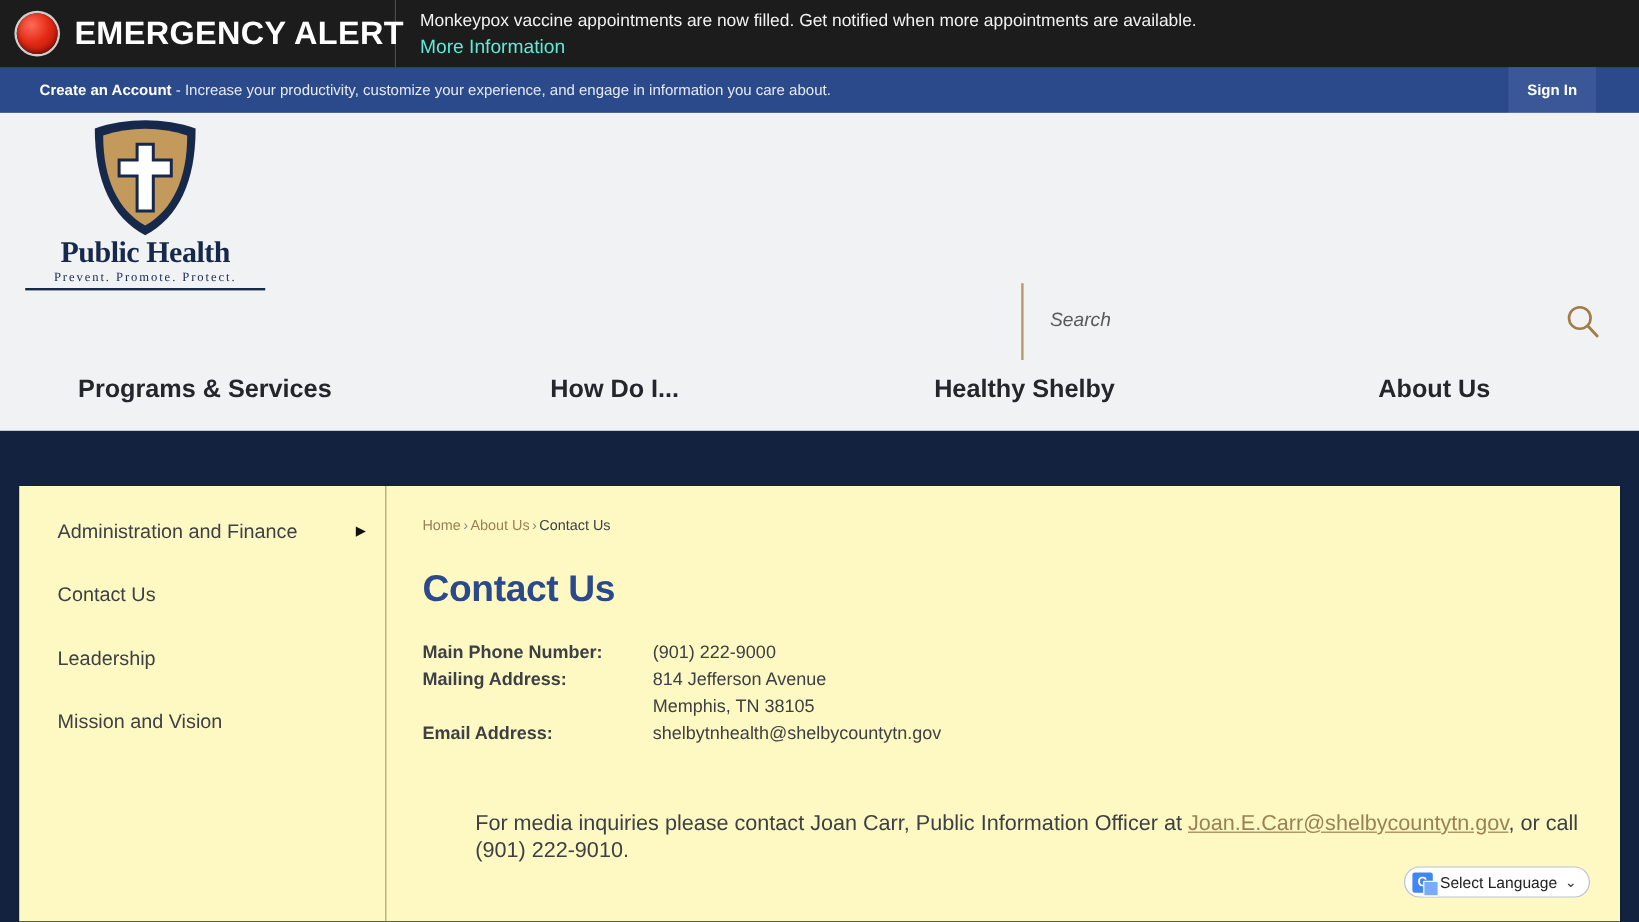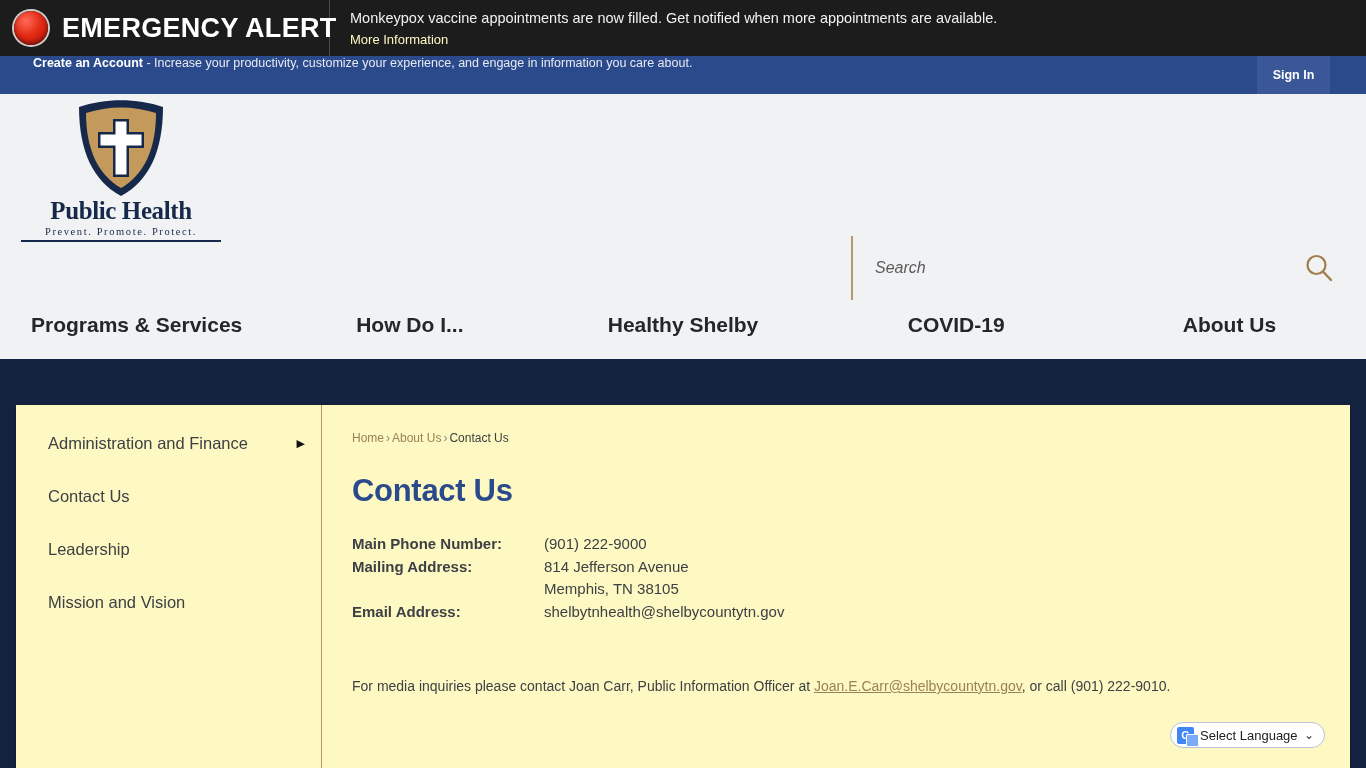--- a/index.html
+++ b/index.html
@@ -43,32 +43,33 @@
     flex: 1;
     padding: 7px 0 0 20px;
   }
   .alert-msg {
     color: #f2f2f2;
     font-size: 14.5px;
     line-height: 22px;
   }
   .alert-link {
     display: inline-block;
-    color: #fef9c3;
-    font-size: 13px;
+    color: #5eead4;
+    font-size: 16px;
     line-height: 22px;
     text-decoration: none;
     cursor: pointer;
   }
 
   
   .account-bar {
     height: 38px;
     background: #2b4a8b;
     display: flex;
+    align-items: center;
     justify-content: space-between;
     gap: 36px;
   }
   .account-msg {
     padding-left: 33px;
     font-size: 12.5px;
     color: #e7eaf2;
     white-space: nowrap;
   }
   .account-msg .acct-link {
@@ -231,23 +232,24 @@
   .contact-table {
     margin-top: 24px;
     border-collapse: collapse;
     font-size: 15px;
     color: #3d4044;
   }
   .contact-table td { padding: 0 0 0 0; vertical-align: top; line-height: 22.5px; }
   .contact-table td.lbl { font-weight: bold; width: 192px; }
   .media-note {
     margin-top: 52px;
-    font-size: 14px;
+    font-size: 18px;
     color: #3d4044;
     line-height: 22px;
+    margin-left: 44px;
   }
   .media-note a {
     color: #9b8157;
     text-decoration: underline;
     cursor: pointer;
   }
 
   
   .translate {
     position: absolute;
@@ -330,21 +332,20 @@
         <circle cx="13.5" cy="13" r="9" fill="none" stroke="#a07d4a" stroke-width="2.2"></circle>
         <line x1="20" y1="19.5" x2="28" y2="28" stroke="#a07d4a" stroke-width="2.4" stroke-linecap="round"></line>
       </svg>
     </button>
   </div>
 
   <nav class="navbar">
     <div class="nav-item">Programs &amp; Services</div>
     <div class="nav-item">How Do I...</div>
     <div class="nav-item">Healthy Shelby</div>
-    <div class="nav-item">COVID-19</div>
     <div class="nav-item">About Us</div>
   </nav>
 </div>
 
 <div class="band">
   <div class="card">
 
     <aside class="sidebar">
       <div class="side-item">
         <span>Administration and Finance</span>

